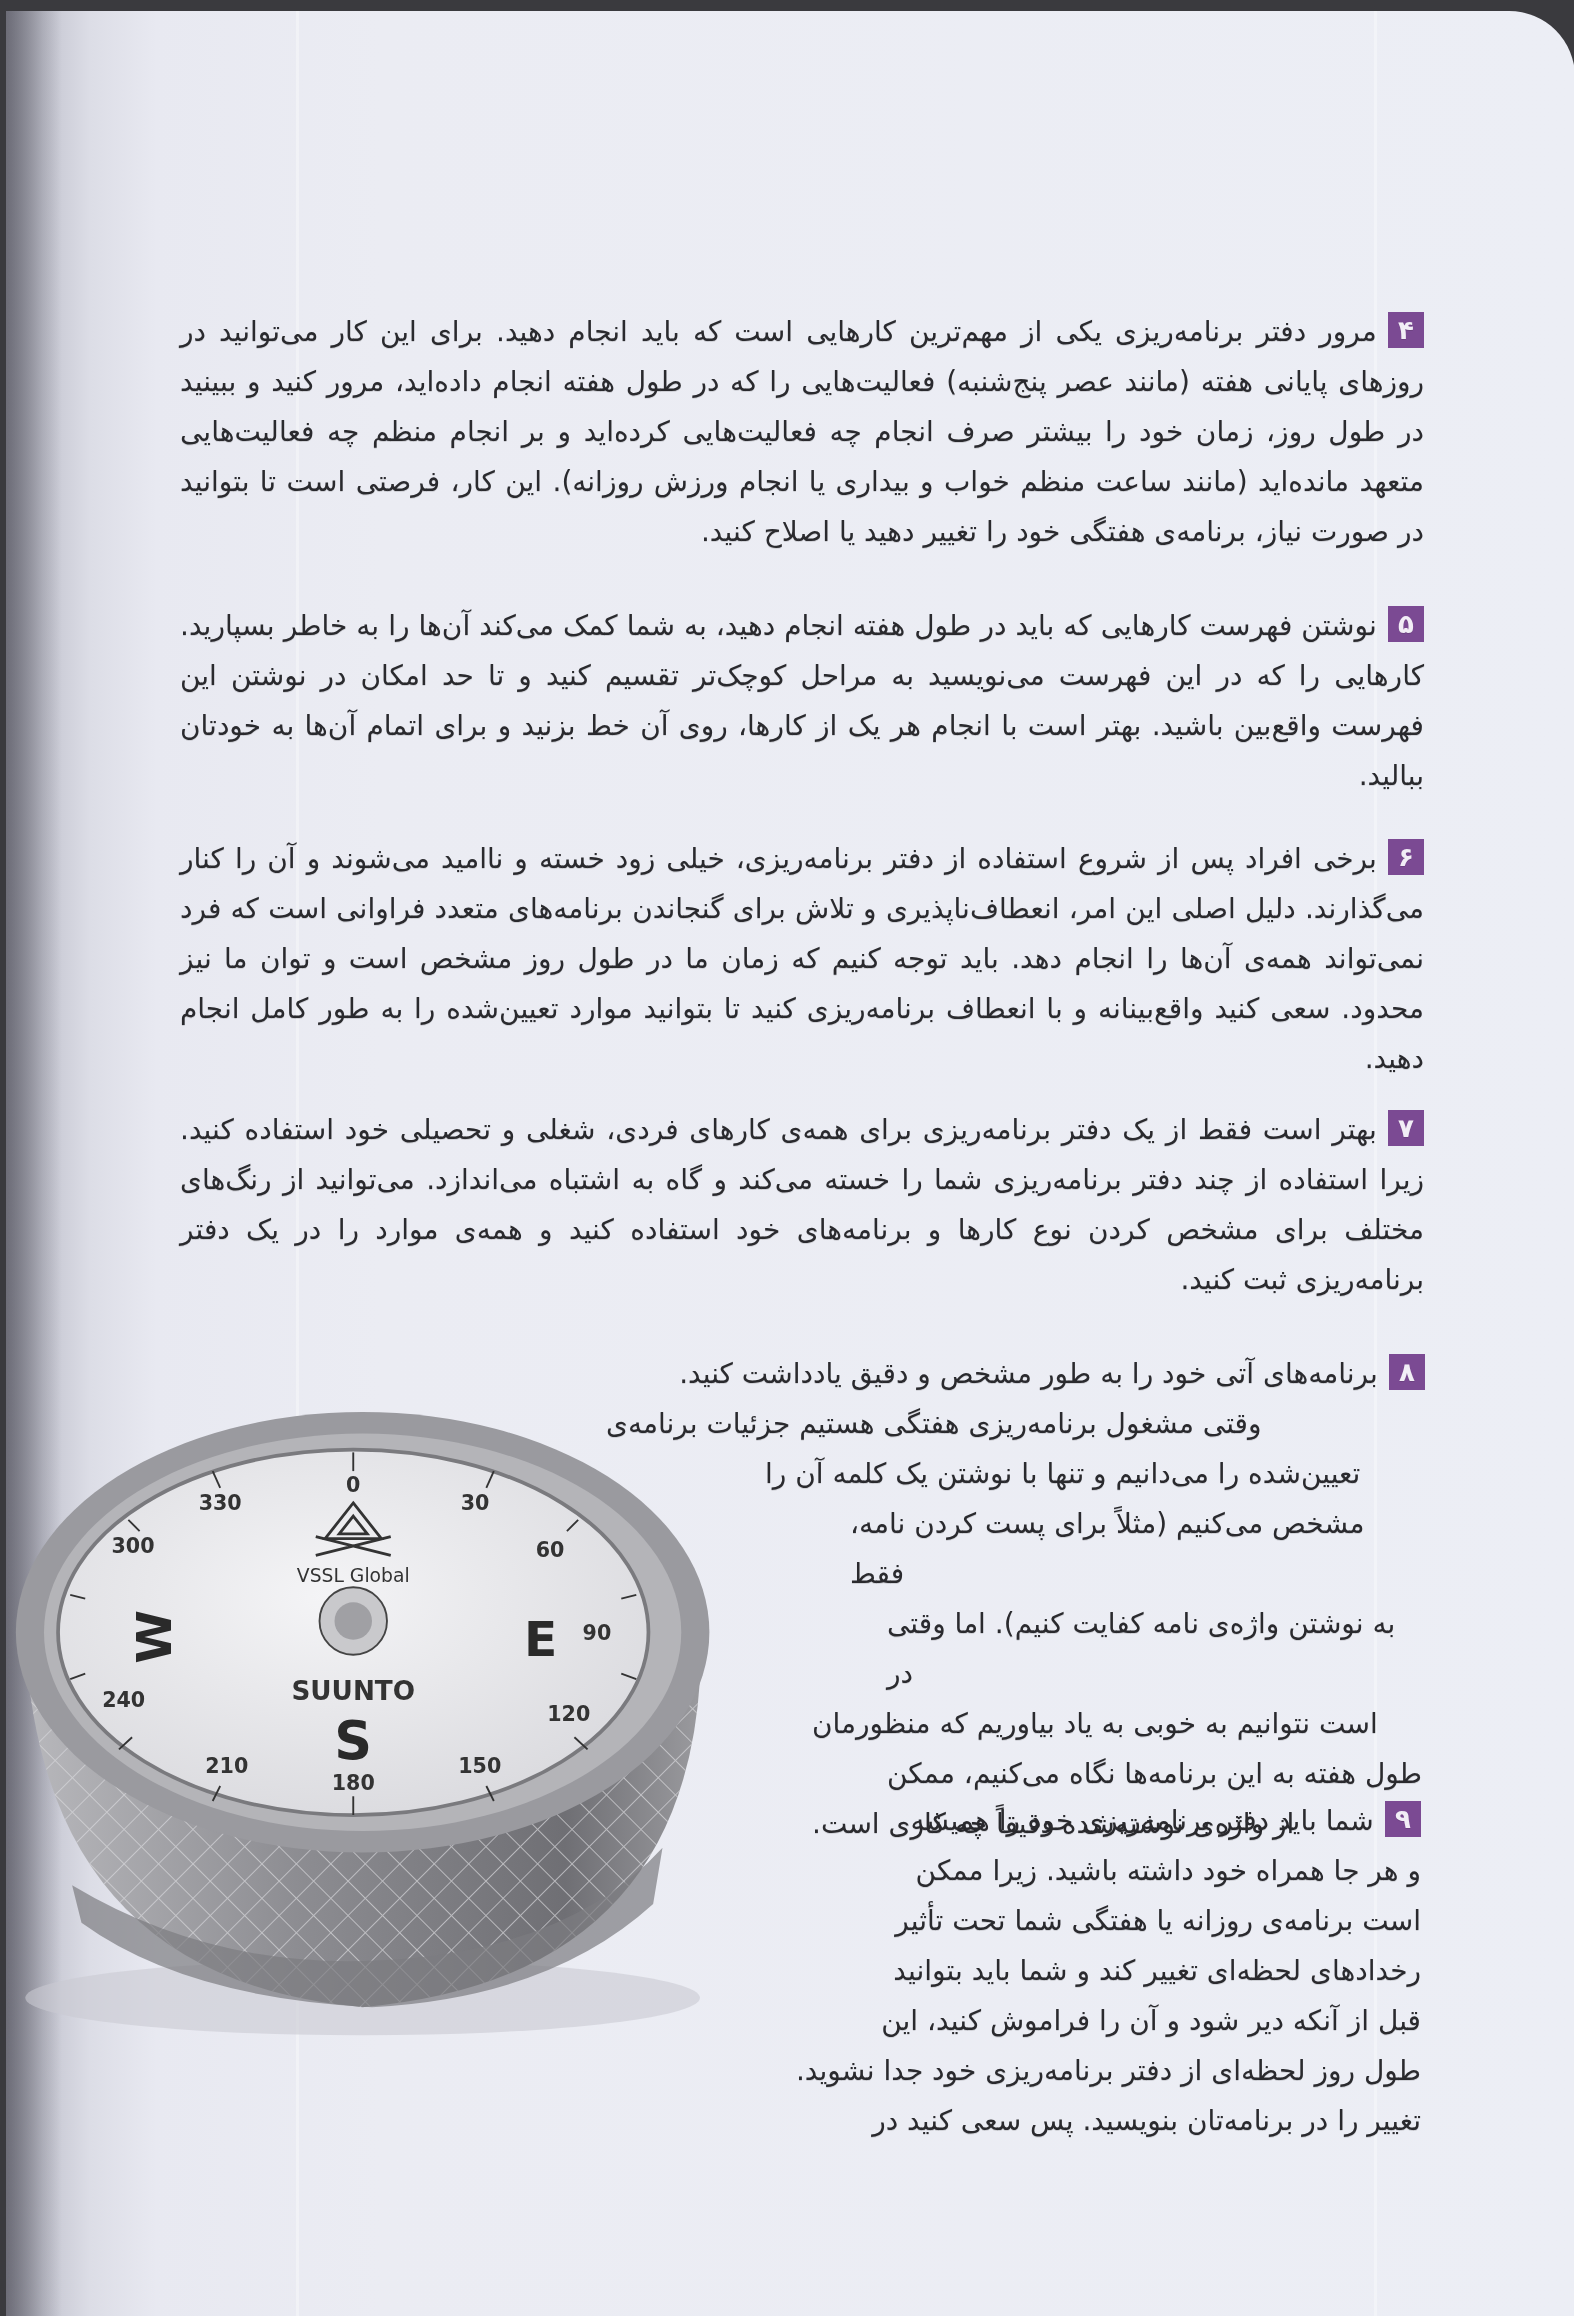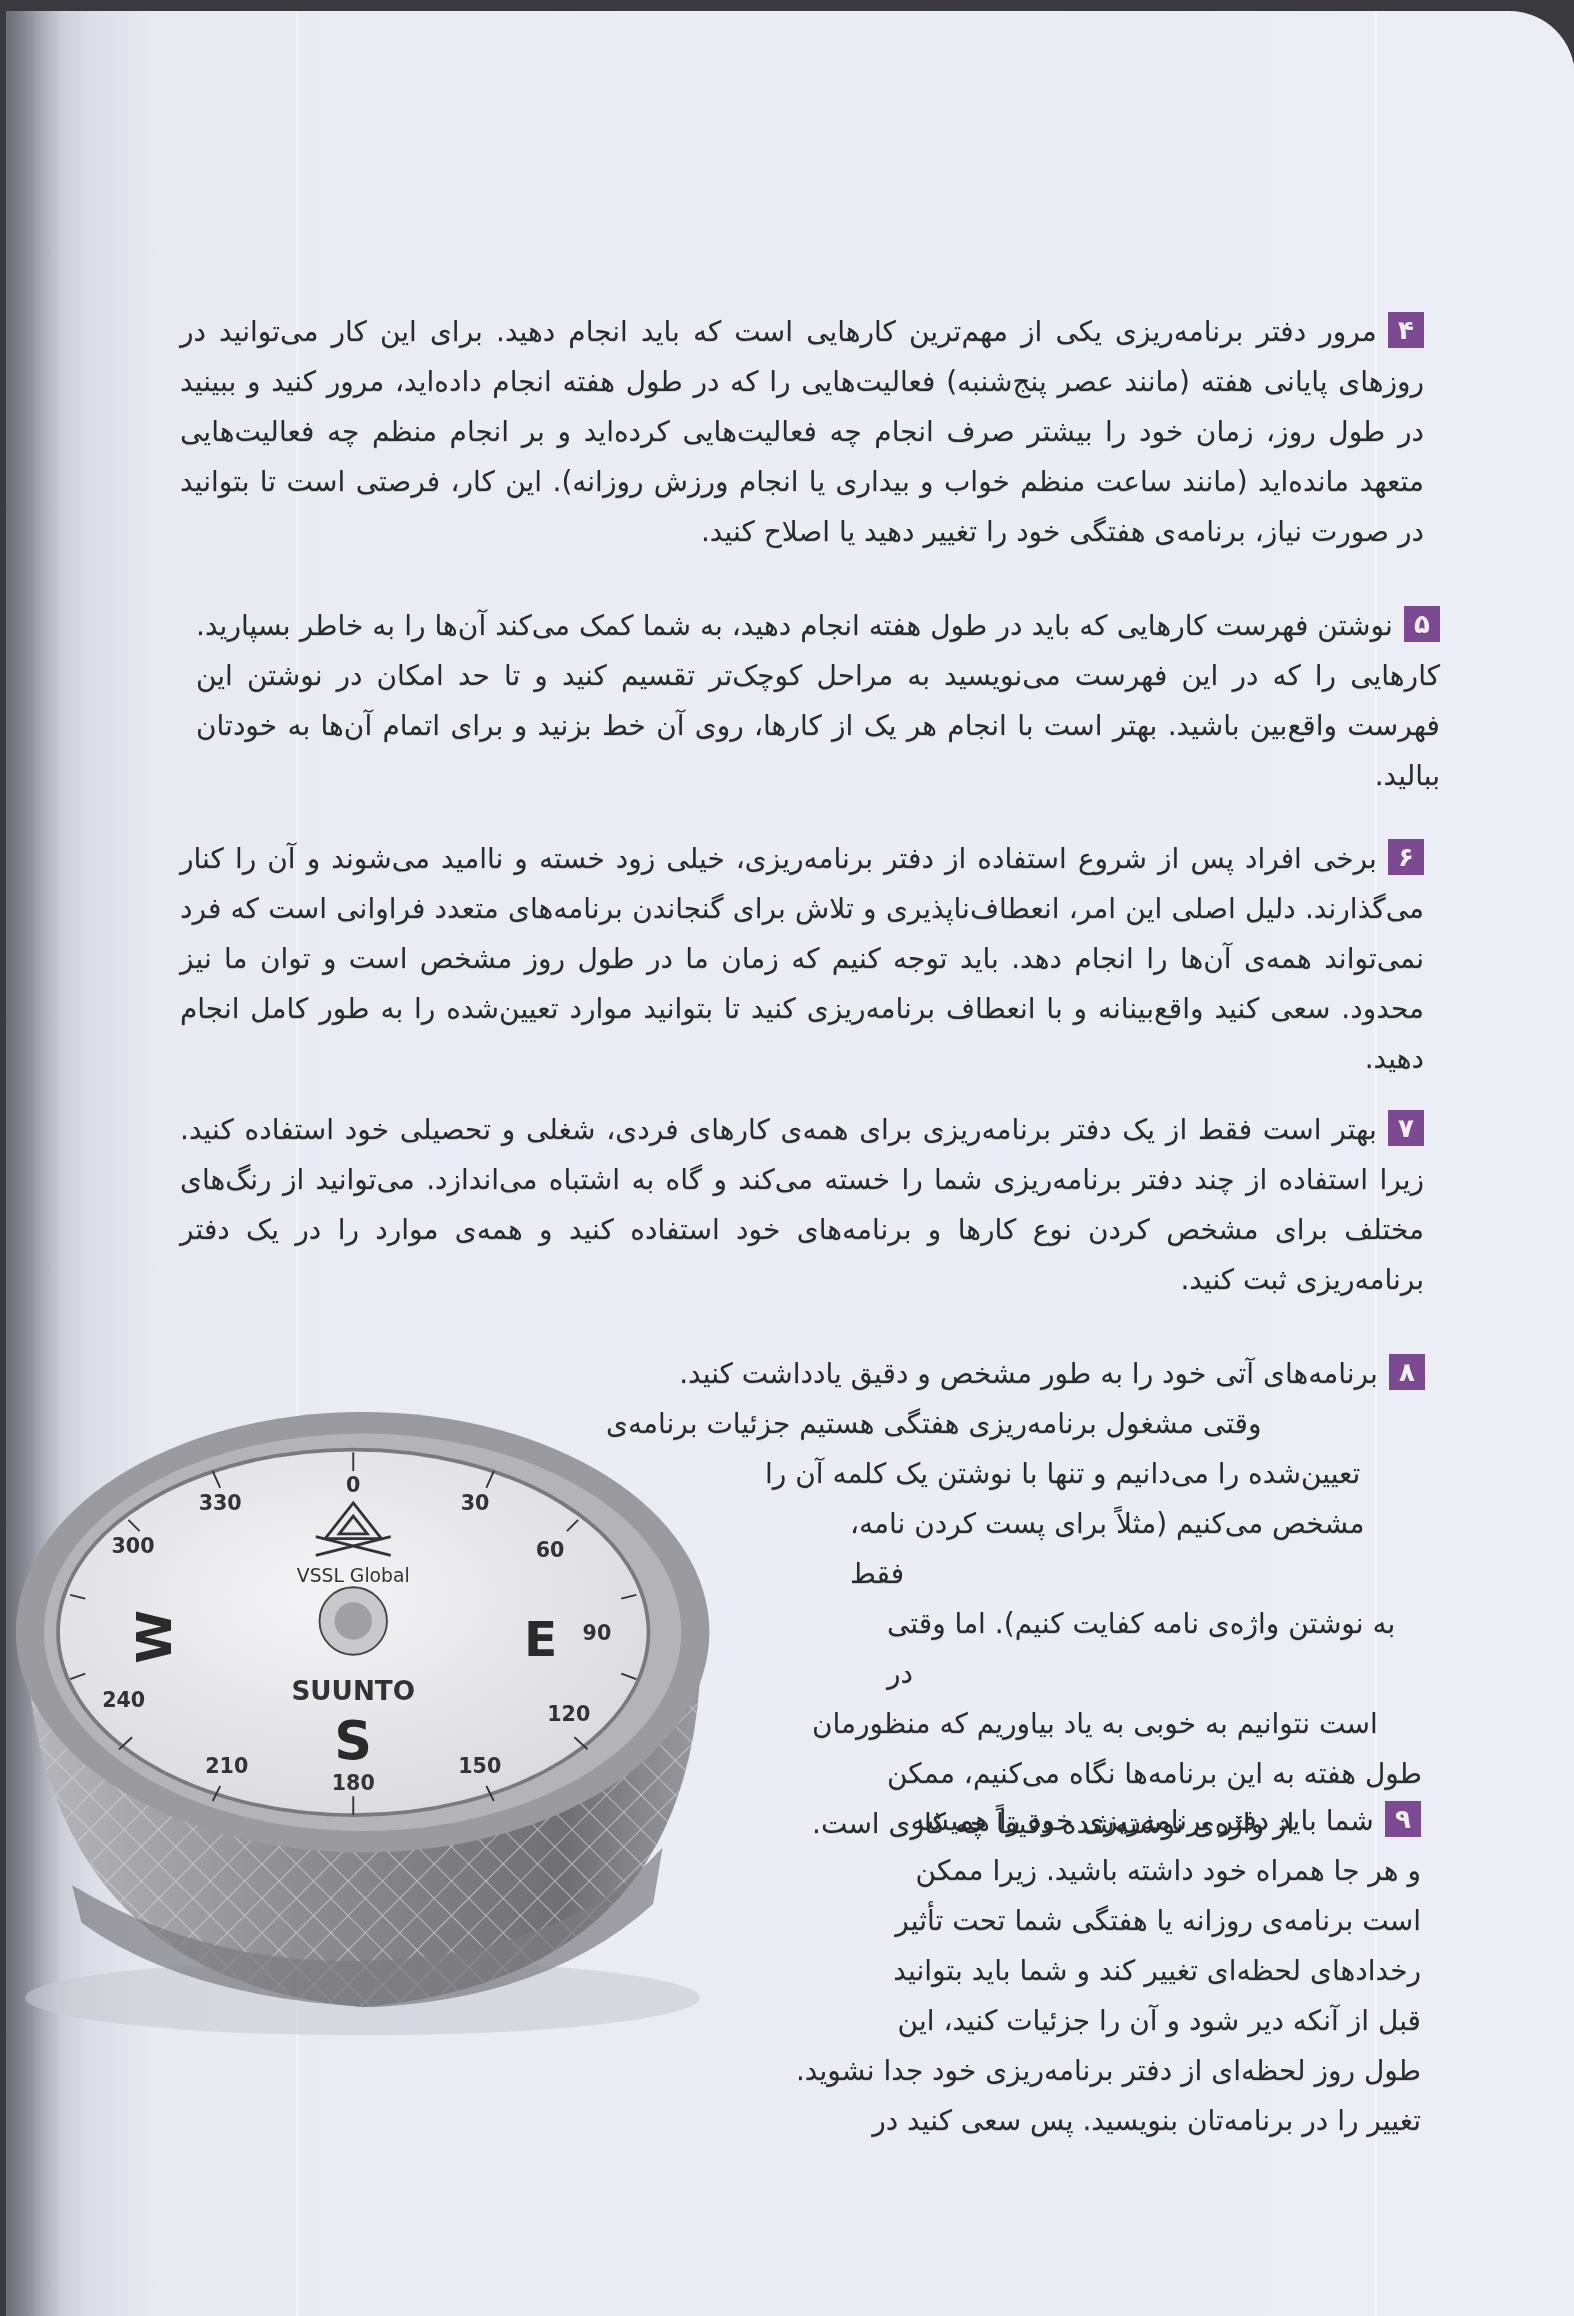--- a/index.html
+++ b/index.html
@@ -29,21 +29,21 @@
       text-shadow:0 0.9px 0 rgba(0,0,0,.12);
     }
     .text-block p { margin:0; }
     .badge {
       display:inline-block; width:36px; height:36px; line-height:36px;
       background:#7b4a93; color:#f2eef6; font-weight:bold;
       font-size:26px; text-align:center; margin-left:11.2px;
       vertical-align:middle; position:relative; top:-2.8px;
     }
     #item4 { left:174px; top:296px; width:1244px; }
-    #item5 { left:174px; top:590px; width:1244px;margin-left:16px; }
+    #item5 { left:174px; top:590px; width:1244px; }
     #item6 { left:174px; top:823px; width:1244px; }
     #item7 { left:174px; top:1094px; width:1244px; }
     #item8-head { left:525px; top:1338px; width:894px; text-align:right; }
     #item8 { left:946px; top:1388px; width:470px; text-align:left; }
     #item9 { left:778px; top:1785px; width:637px; text-align:right; }
 
     .compass {
       position:absolute; left:-37px; top:1387px; width:806px; height:656px;
     }
   </style>
@@ -82,21 +82,21 @@
     <p style="padding-left:206px">است نتوانیم به خوبی به یاد بیاوریم که منظورمان</p>
     <p style="padding-left:281px">طول هفته به این برنامه‌ها نگاه می‌کنیم، ممکن</p>
     <p style="padding-left:206px">از واژه‌ی نوشته‌شده دقیقاً چه کاری است.</p>
   </div>
 
   <div class="text-block" id="item9">
     <p><span class="badge">۹</span><span>شما باید دفتر برنامه‌ریزی خود را همیشه</span></p>
     <p>و هر جا همراه خود داشته باشید. زیرا ممکن</p>
     <p>است برنامه‌ی روزانه یا هفتگی شما تحت تأثیر</p>
     <p>رخدادهای لحظه‌ای تغییر کند و شما باید بتوانید</p>
-    <p>قبل از آنکه دیر شود و آن را جزئیات کنید، این</p>
+    <p>قبل از آنکه دیر شود و آن را فراموش کنید، این</p>
     <p>طول روز لحظه‌ای از دفتر برنامه‌ریزی خود جدا نشوید.</p>
     <p>تغییر را در برنامه‌تان بنویسید. پس سعی کنید در</p>
   </div>
 
   <svg class="compass" viewBox="0 0 860 700">
     <defs>
       <linearGradient id="body" x1="0" y1="0" x2="1" y2="0">
         <stop offset="0" stop-color="#b8b8bc"></stop>
         <stop offset=".4" stop-color="#8d8d92"></stop>
         <stop offset=".8" stop-color="#6f6f74"></stop>

